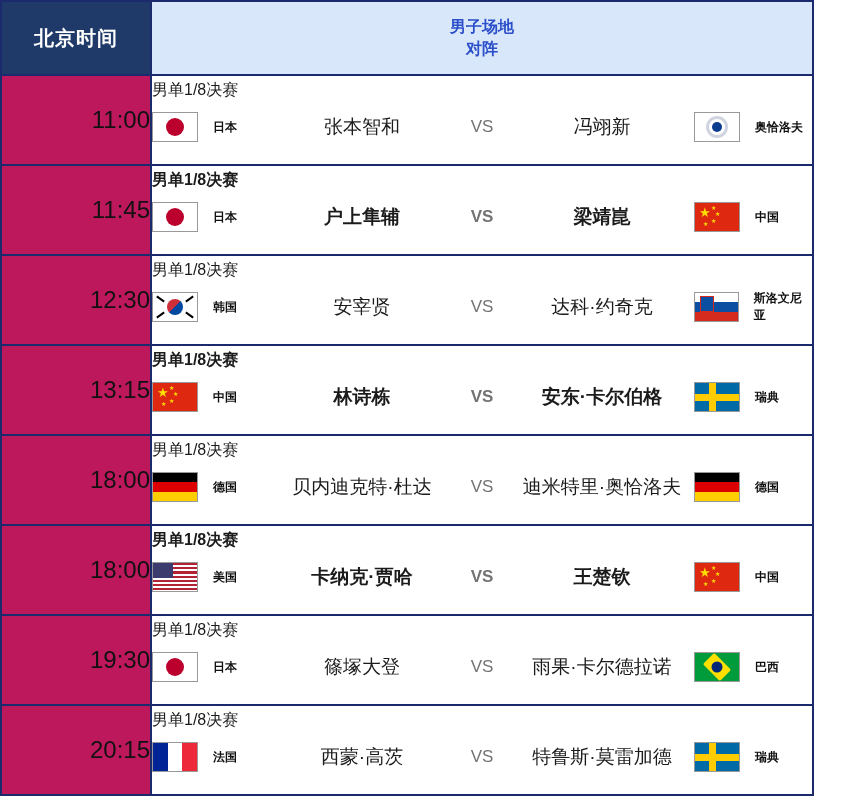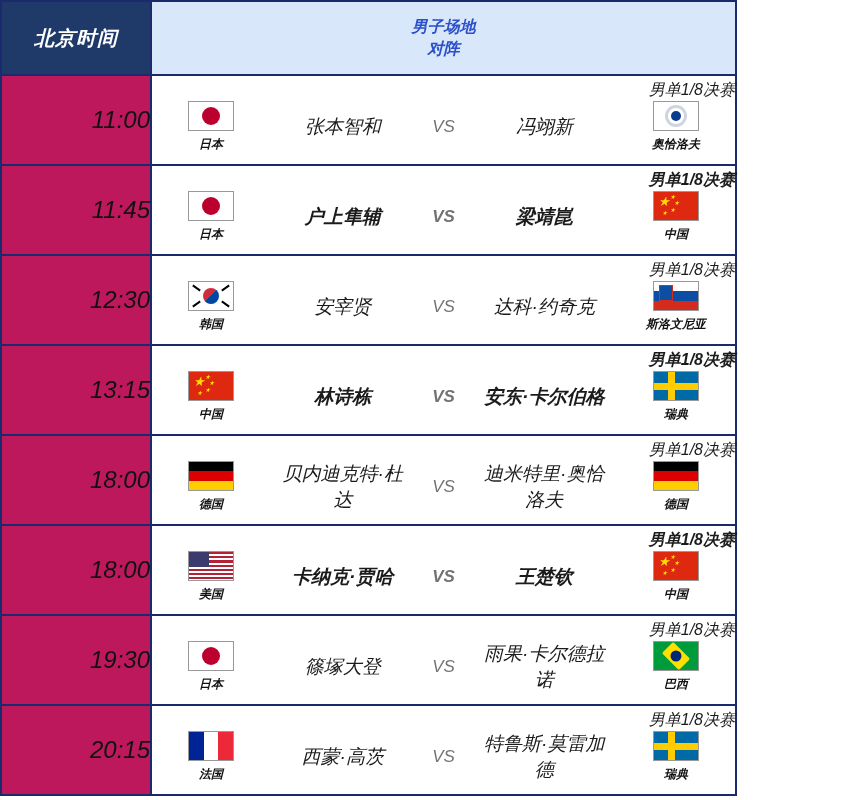--- a/index.html
+++ b/index.html
@@ -13,23 +13,22 @@
   }
   #page {
     position: relative;
     width: 842px;
     height: 800px;
     overflow: hidden;
     background: #ffffff;
   }
   table.schedule {
     border-collapse: collapse;
-    width: 737px;
+    width: 814px;
     table-layout: fixed;
-    font-style: italic;
   }
   table.schedule td, table.schedule th {
     border: 2px solid #1a2a6c;
     padding: 0;
     vertical-align: middle;
   }
   
   .hdr-time {
     width: 148px;
     background: #1f3a68;
@@ -70,32 +69,32 @@
     height: 88px;
     display: flex;
     align-items: center;
     justify-content: space-between;
   }
   .round-title {
     position: absolute;
     top: 4px;
     left: 0;
     right: 0;
-    text-align: right;
+    text-align: left;
     font-size: 16px;
     color: #1b1b1b;
   }
   .round-title.bold { font-weight: bold; }
 
   .side {
     width: 118px;
     display: flex;
-    flex-direction: column;
+    flex-direction: row;
     align-items: center;
-    gap: 5px;
+    gap: 15px;
     padding-top: 14px;
   }
   .flag {
     width: 46px;
     height: 30px;
     border: 1px solid #999;
     box-sizing: border-box;
     position: relative;
     overflow: hidden;
     background: #fff;

